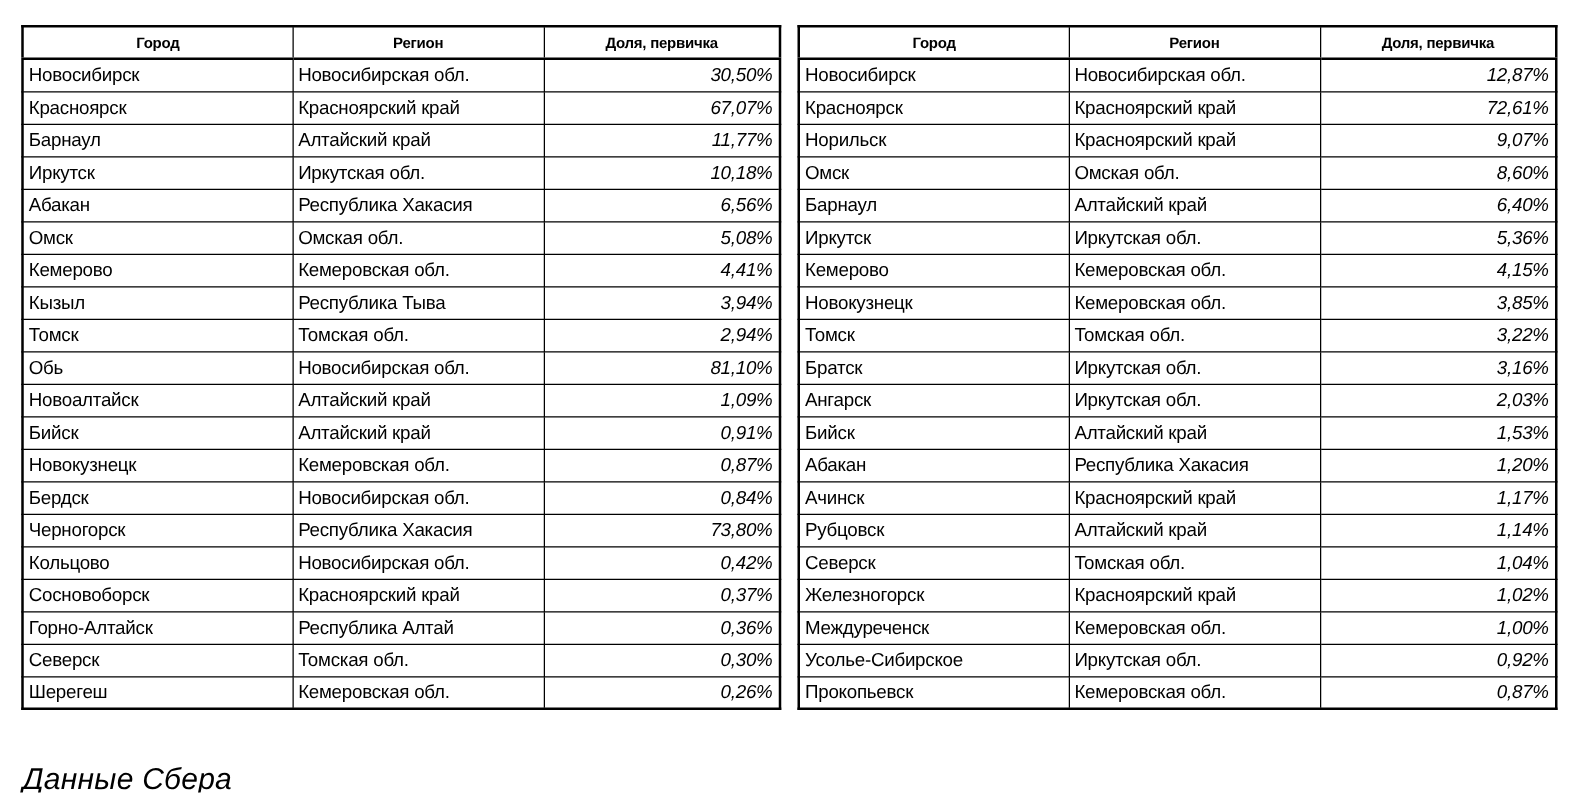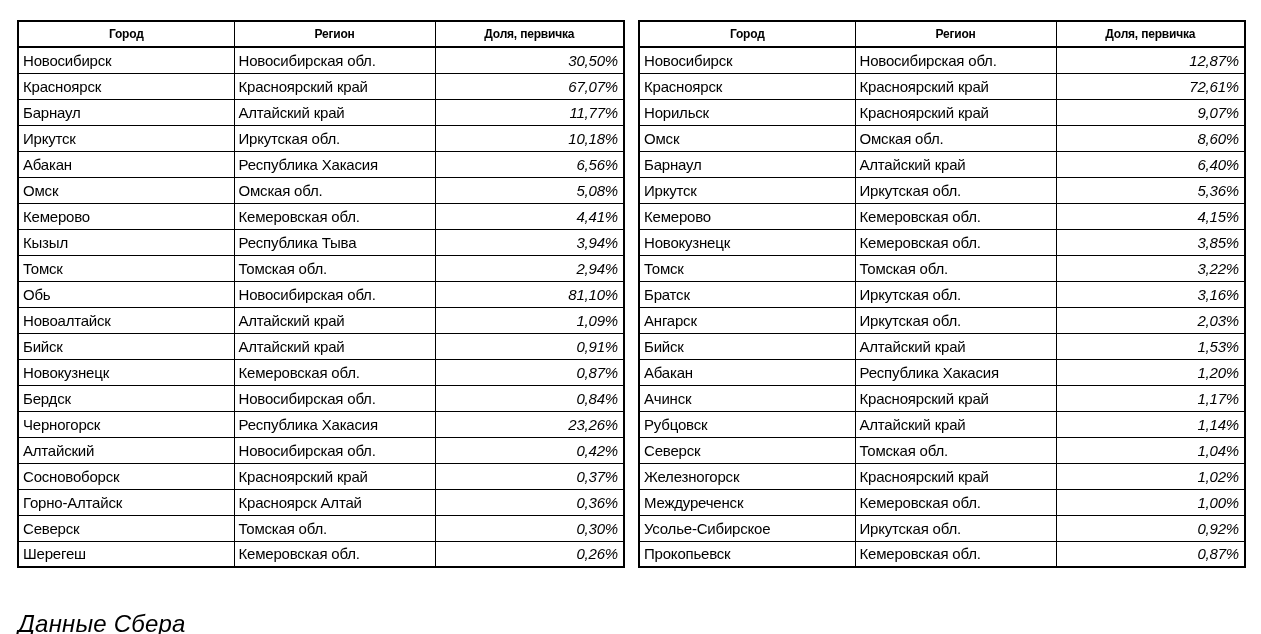--- a/index.html
+++ b/index.html
@@ -141,35 +141,35 @@
           <td class="col-share">0,87%</td>
         </tr>
         <tr>
           <td class="col-city">Бердск</td>
           <td class="col-region">Новосибирская обл.</td>
           <td class="col-share">0,84%</td>
         </tr>
         <tr>
           <td class="col-city">Черногорск</td>
           <td class="col-region">Республика Хакасия</td>
-          <td class="col-share">23,26%</td>
-        </tr>
-        <tr>
-          <td class="col-city">Алтайский</td>
+          <td class="col-share">73,80%</td>
+        </tr>
+        <tr>
+          <td class="col-city">Кольцово</td>
           <td class="col-region">Новосибирская обл.</td>
           <td class="col-share">0,42%</td>
         </tr>
         <tr>
           <td class="col-city">Сосновоборск</td>
           <td class="col-region">Красноярский край</td>
           <td class="col-share">0,37%</td>
         </tr>
         <tr>
           <td class="col-city">Горно-Алтайск</td>
-          <td class="col-region">Красноярск Алтай</td>
+          <td class="col-region">Республика Алтай</td>
           <td class="col-share">0,36%</td>
         </tr>
         <tr>
           <td class="col-city">Северск</td>
           <td class="col-region">Томская обл.</td>
           <td class="col-share">0,30%</td>
         </tr>
         <tr>
           <td class="col-city">Шерегеш</td>
           <td class="col-region">Кемеровская обл.</td>

